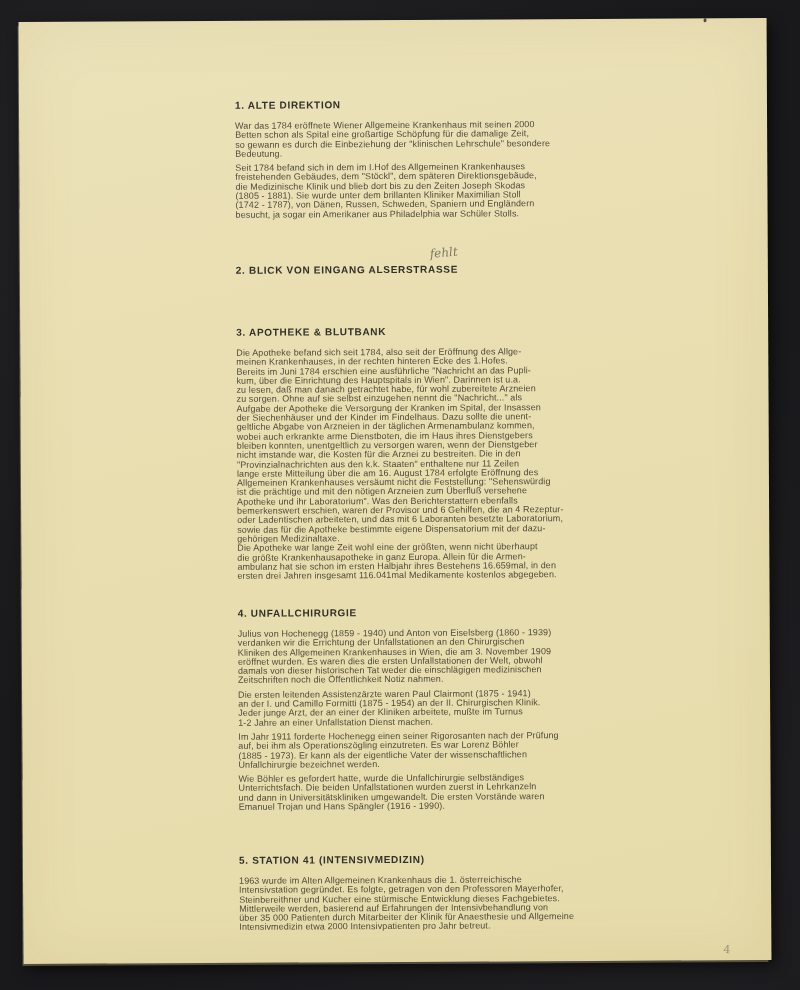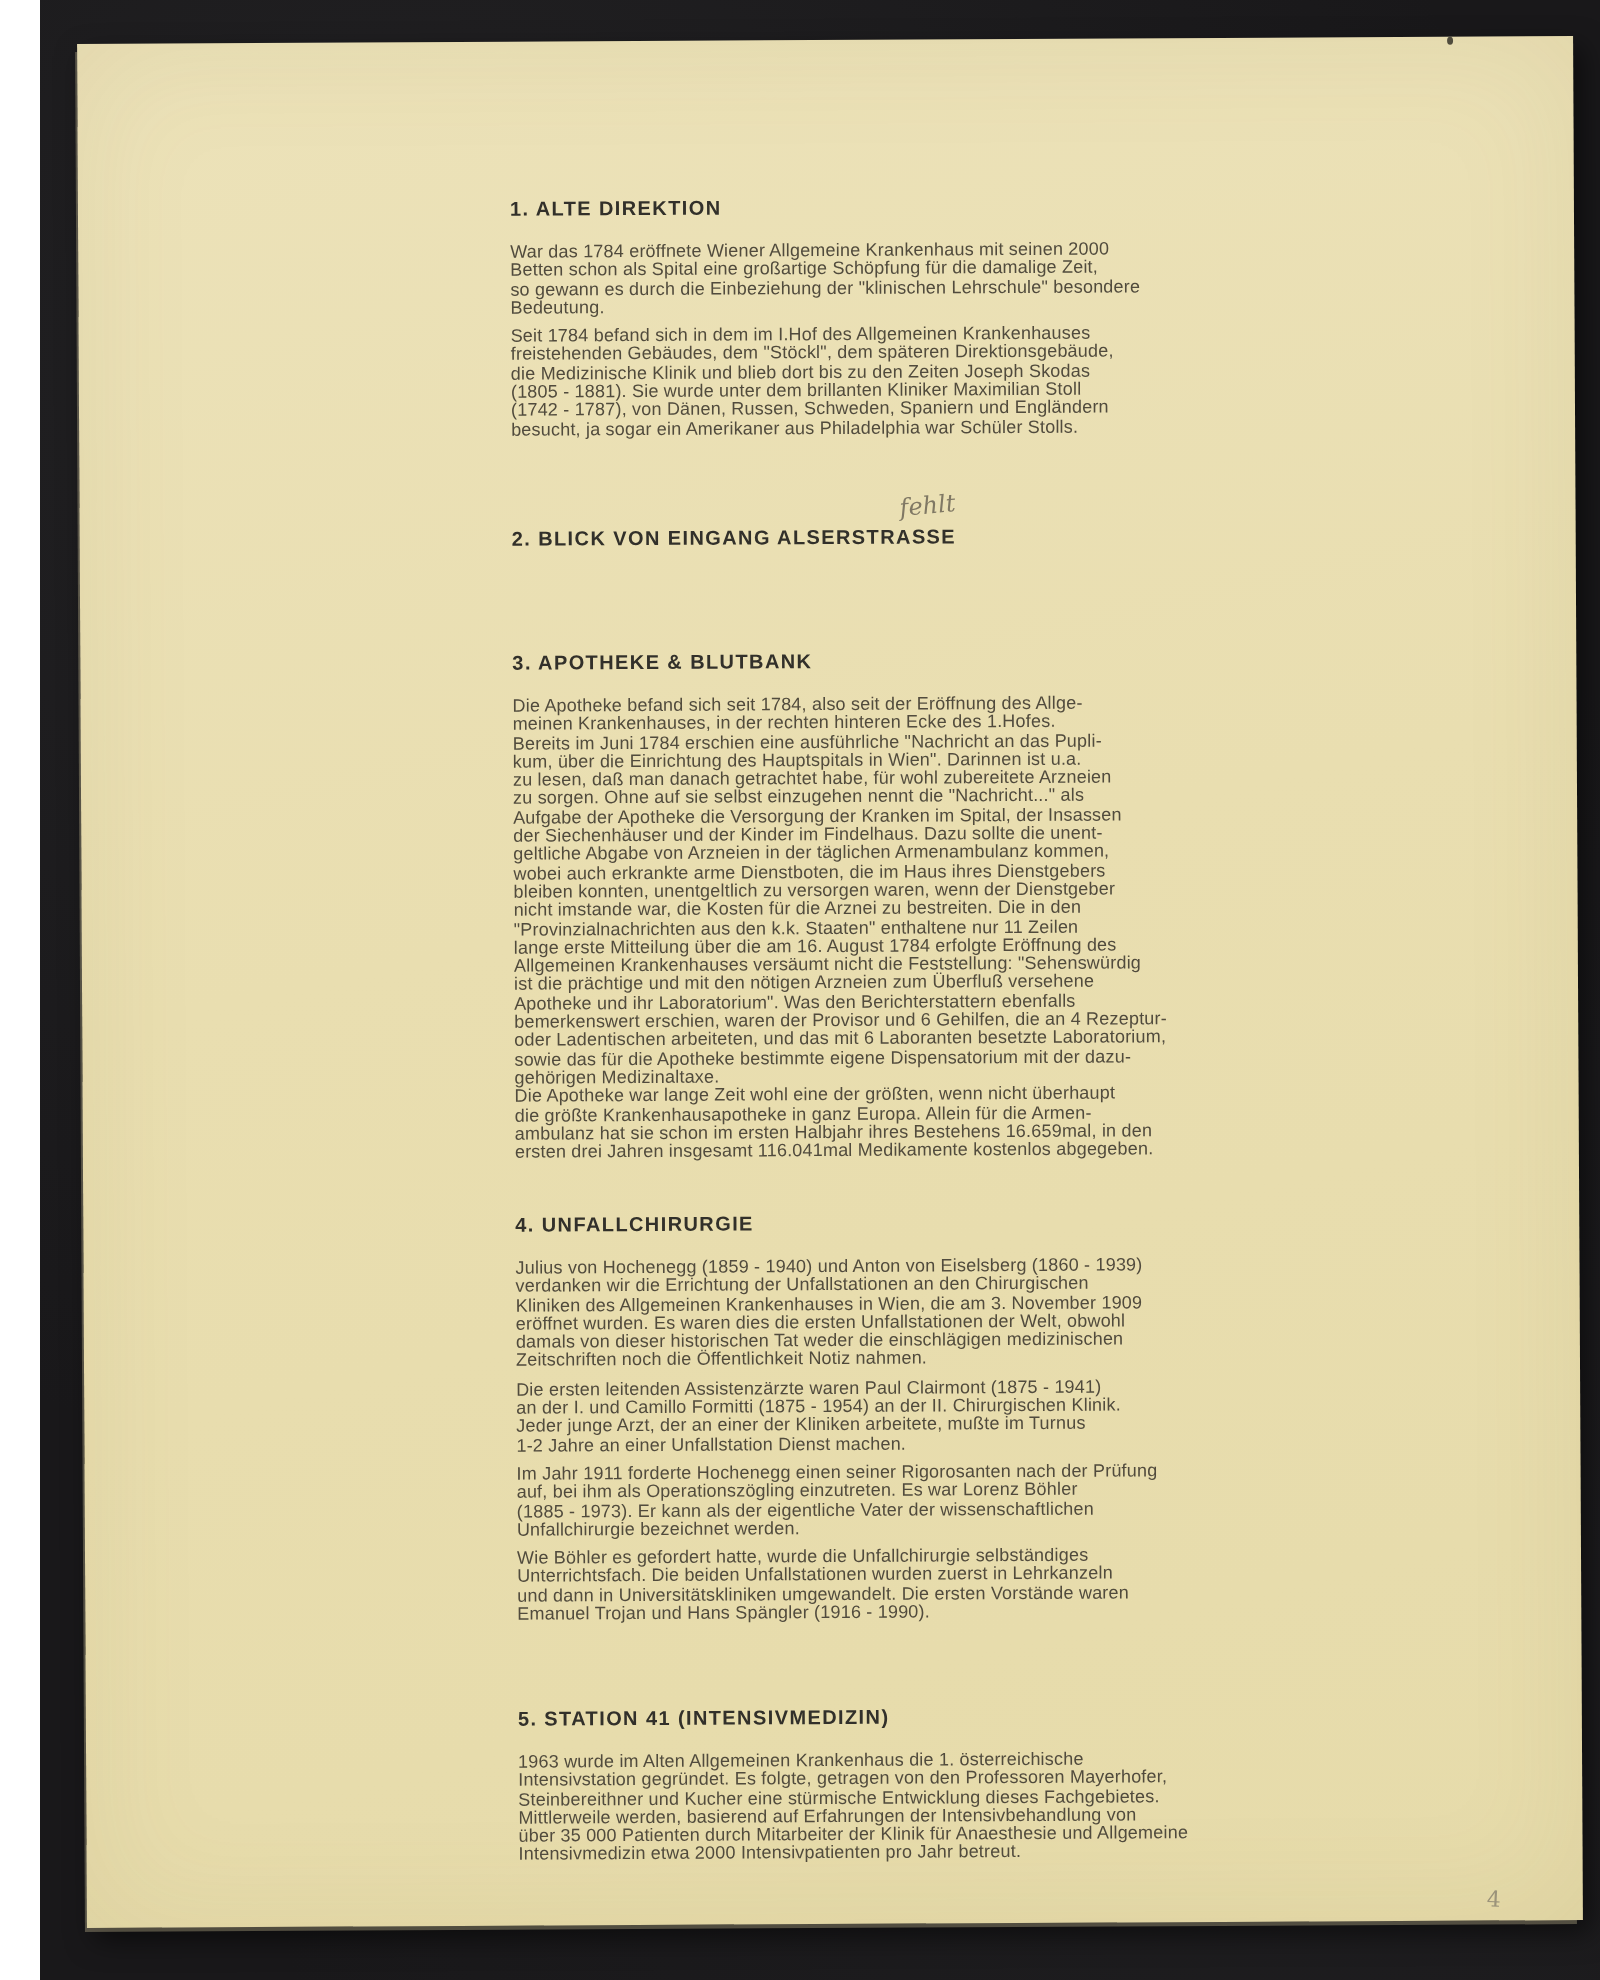--- a/index.html
+++ b/index.html
@@ -8,21 +8,20 @@
     overflow: hidden;
     font-family: "Liberation Sans", sans-serif;
     position: relative;
   }
   .mat {
     position: absolute; inset: 0;
     background:
       radial-gradient(circle at 25% 20%, rgba(60,60,62,0.25), rgba(0,0,0,0) 55%),
       radial-gradient(circle at 80% 85%, rgba(55,55,58,0.18), rgba(0,0,0,0) 50%),
       #19181a;
-    margin-left: 20px;
   }
   .paper {
     position: absolute;
     left: 21px; top: 20px;
     width: 748px; height: 942px;
     background: linear-gradient(168deg, #ece2b9 0%, #e9deb0 45%, #e6dbaa 100%);
     transform: rotate(-0.3deg);
     transform-origin: 50% 50%;
     box-shadow:
       -2px 3px 0 -1px rgba(205,195,155,0.35),

